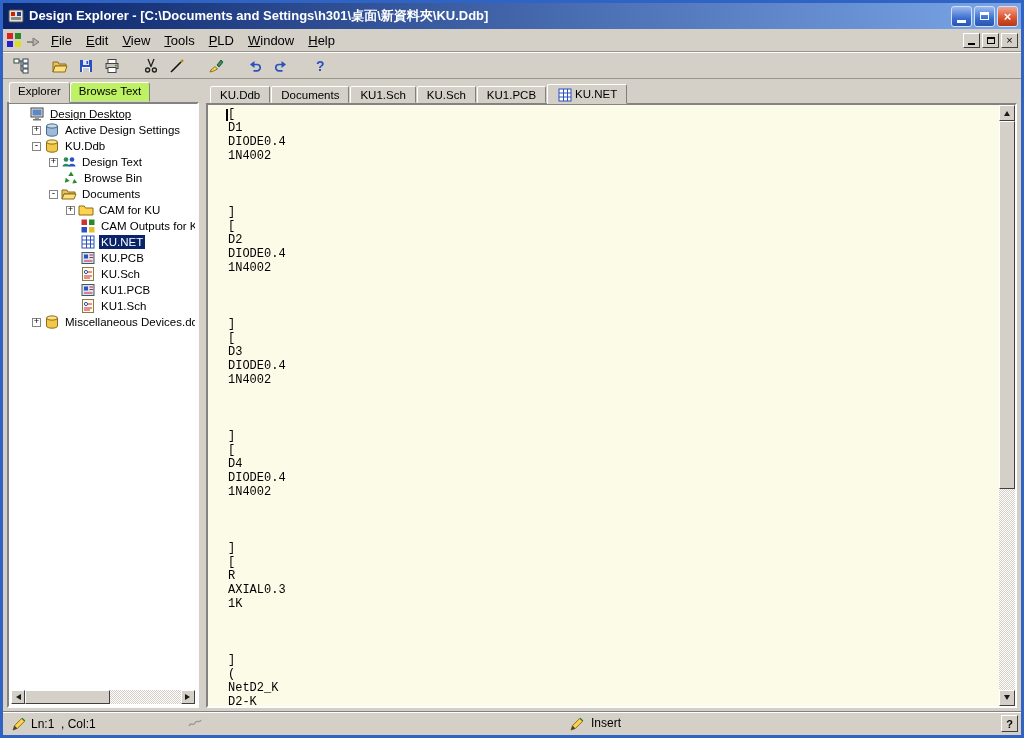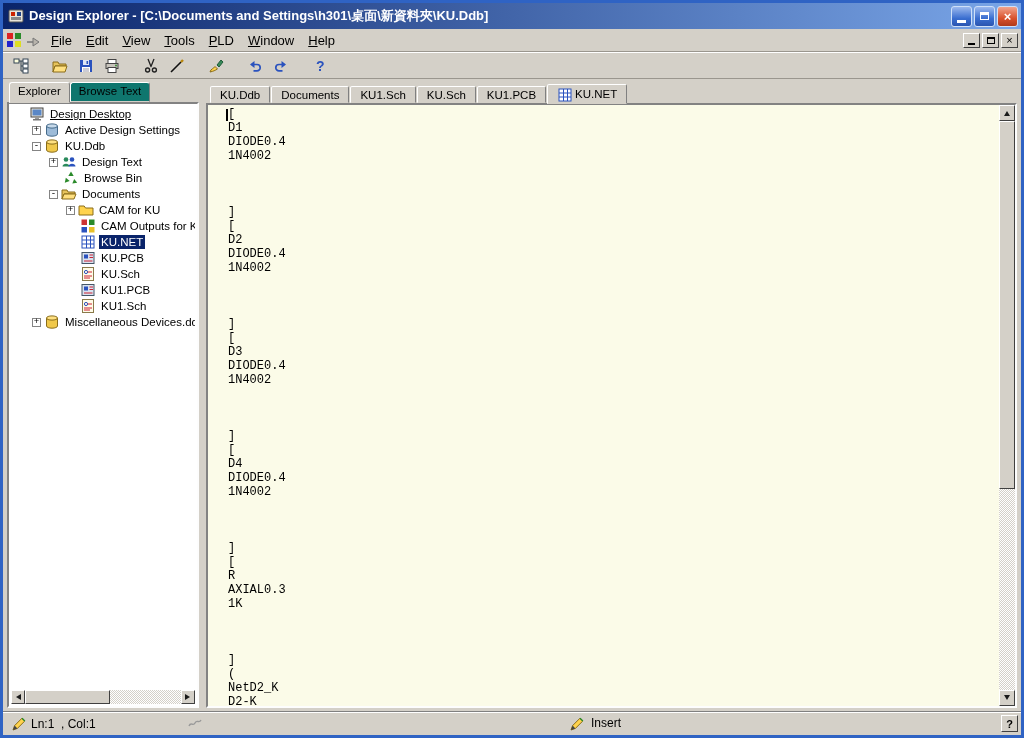--- a/index.html
+++ b/index.html
@@ -42,21 +42,21 @@
   .icon svg { display:block; }
 
   
   .main { flex:1; display:flex; gap:7px; padding:3px 4px; min-height:0; }
 
   .left-panel { flex:0 0 192px; width:192px; display:flex; flex-direction:column; min-height:0; }
   .panel-tabs { flex:0 0 20px; display:flex; padding-left:2px; }
   .ptab { font-size:11.5px; padding:2px 8px 3px; background:#d4d0c8; border:1px solid;
           border-color:#fff #808080 #d4d0c8 #fff; border-radius:3px 3px 0 0; position:relative; }
   .ptab.active { z-index:2; margin-bottom:-1px; }
-  .ptab:not(.active) { background:#0f766e; padding-bottom:2px; }
+  .ptab:not(.active) { background:#bef264; padding-bottom:2px; }
 
   .tree-outer { flex:1; position:relative; background:#fff; border:2px solid;
                 border-color:#828282 #fdfdfd #fdfdfd #828282; overflow:hidden; }
   .tree { position:absolute; left:2px; right:2px; top:2px; bottom:16px; overflow:hidden; }
   .tree-row { height:16px; display:flex; align-items:center; white-space:nowrap; font-size:11.5px; }
   .expand { width:9px; height:9px; flex:0 0 9px; border:1px solid #848484; background:#fff;
             display:inline-grid; place-items:center; font-size:9px; line-height:7px;
             margin-right:3px; font-family:"Liberation Mono", monospace; }
   .expand-spacer { width:14px; flex:0 0 14px; }
   .tree .icon { margin-right:3px; }

